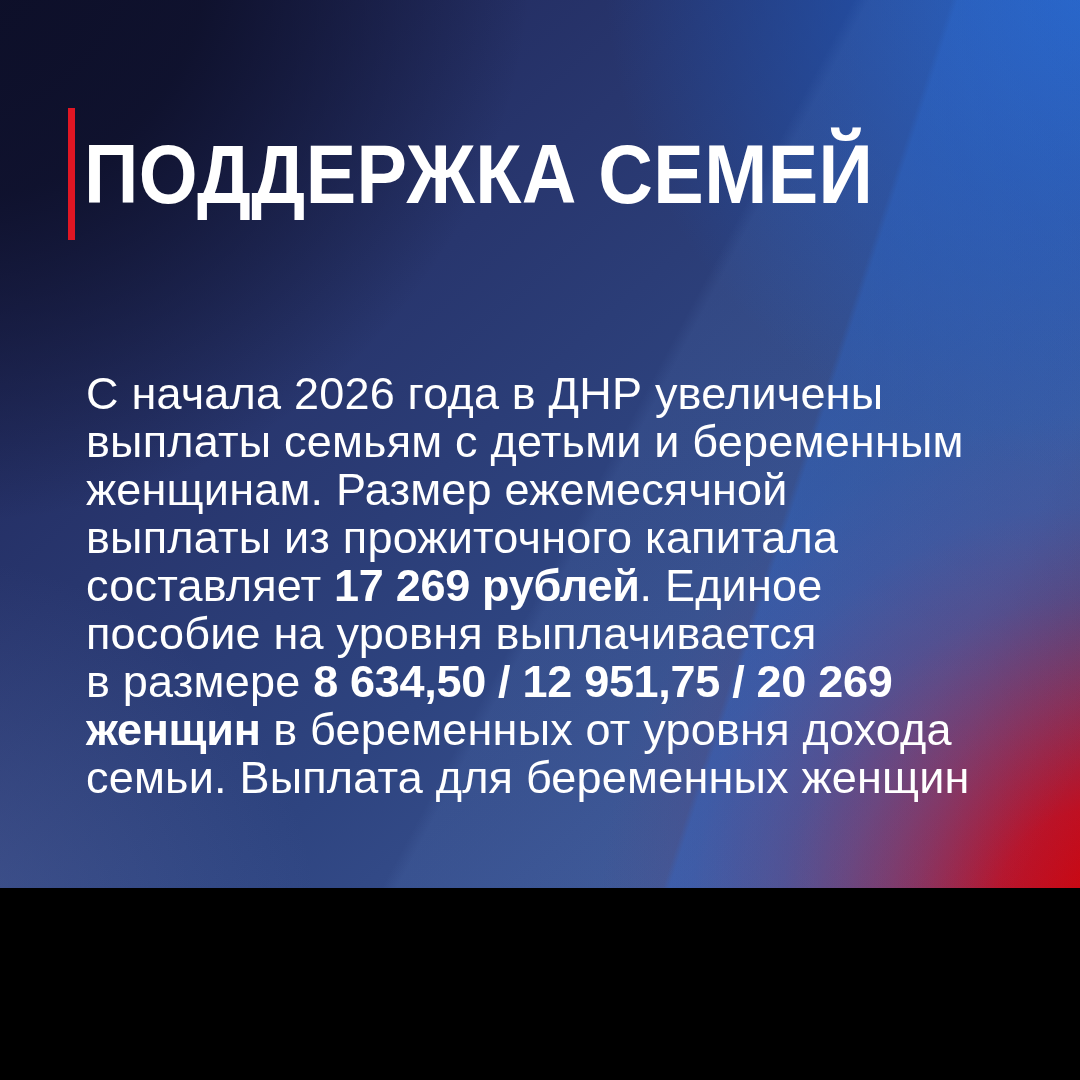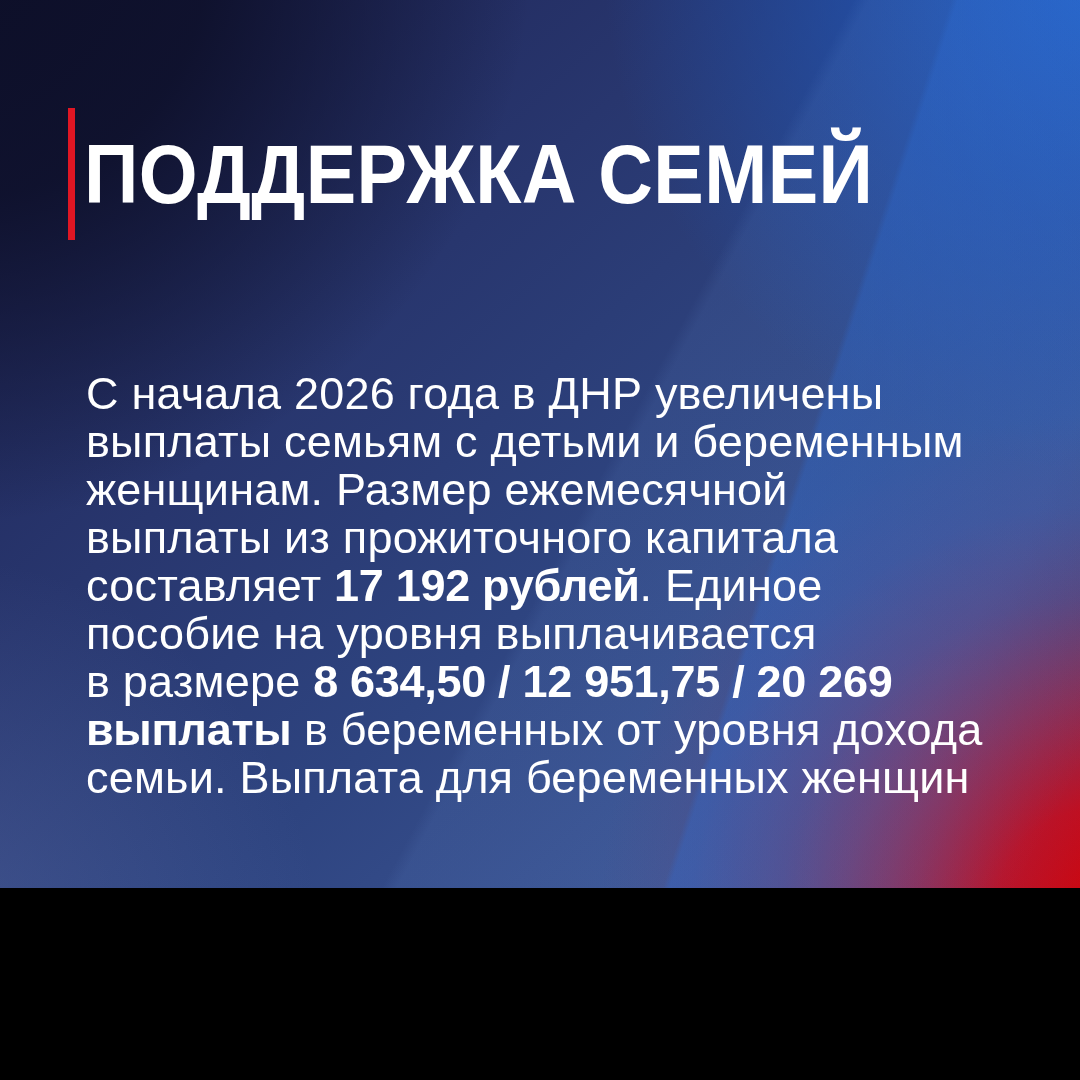--- a/index.html
+++ b/index.html
@@ -94,19 +94,19 @@
 <body>
 
 <div class="canvas">
   <div class="accent-bar"></div>
   <h1 class="title">ПОДДЕРЖКА СЕМЕЙ</h1>
   <div class="body-text">
       <div class="line"><span>С начала 2026 года в ДНР увеличены</span></div>
       <div class="line"><span>выплаты семьям с детьми и беременным</span></div>
       <div class="line"><span>женщинам. Размер ежемесячной</span></div>
       <div class="line"><span>выплаты из прожиточного капитала</span></div>
-      <div class="line"><span>составляет </span><span class="b">17 192 рублей</span><span>. Единое</span></div>
+      <div class="line"><span>составляет </span><span class="b">17 269 рублей</span><span>. Единое</span></div>
       <div class="line"><span>пособие на уровня выплачивается</span></div>
       <div class="line"><span>в размере </span><span class="b">8 634,50 / 12 951,75 / 20 269</span></div>
-      <div class="line"><span class="b">выплаты</span><span> в беременных от уровня дохода</span></div>
+      <div class="line"><span class="b">женщин</span><span> в беременных от уровня дохода</span></div>
       <div class="line"><span>семьи. Выплата для беременных женщин</span></div>
     </div>
 </div>
 
 </body></html>

